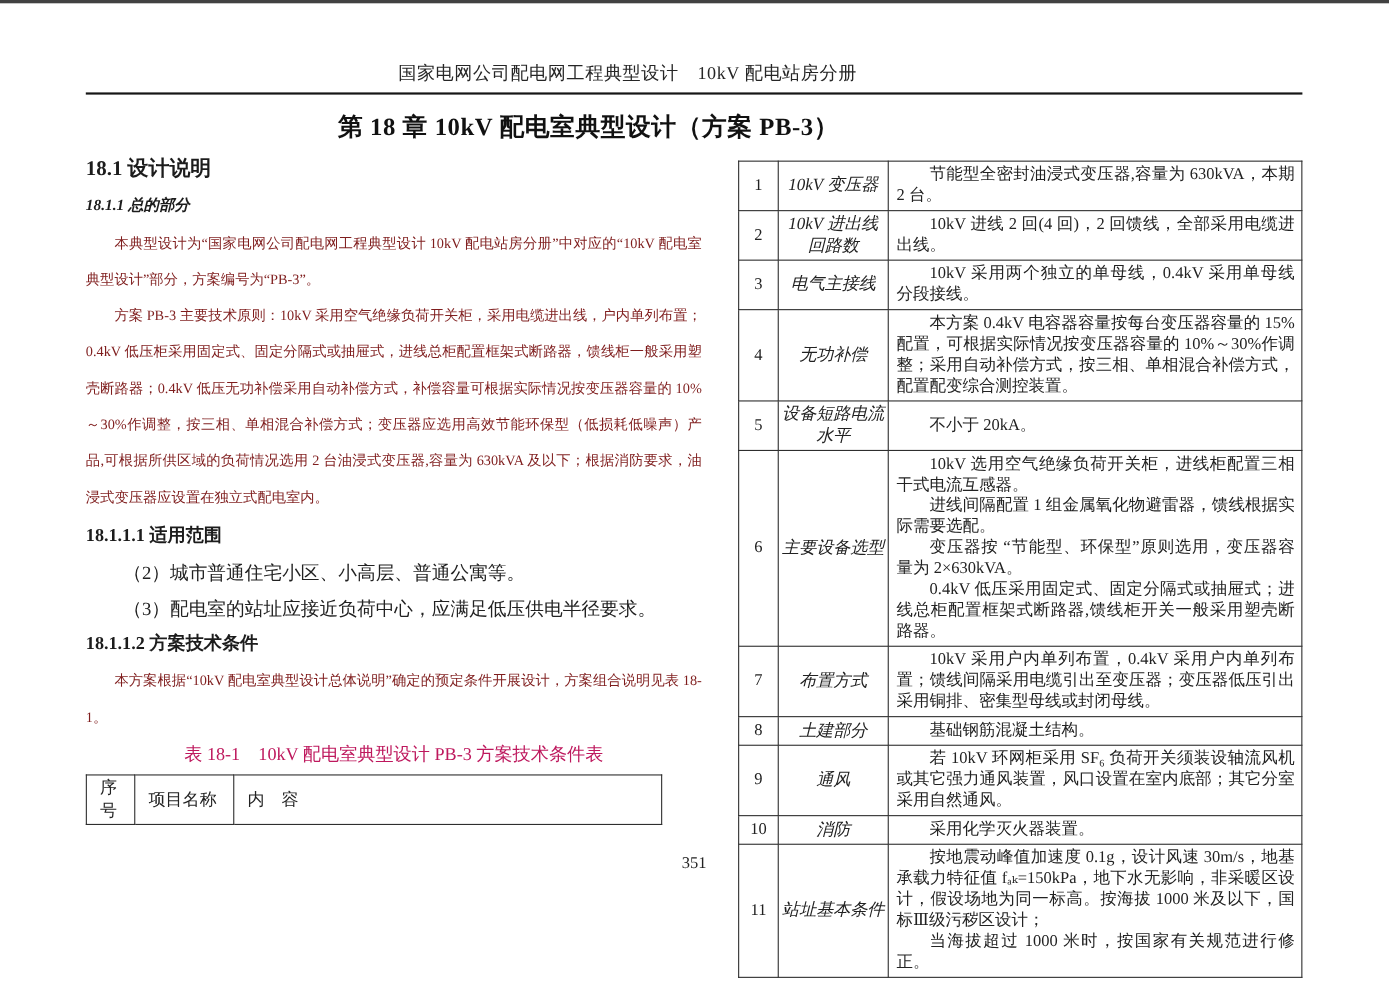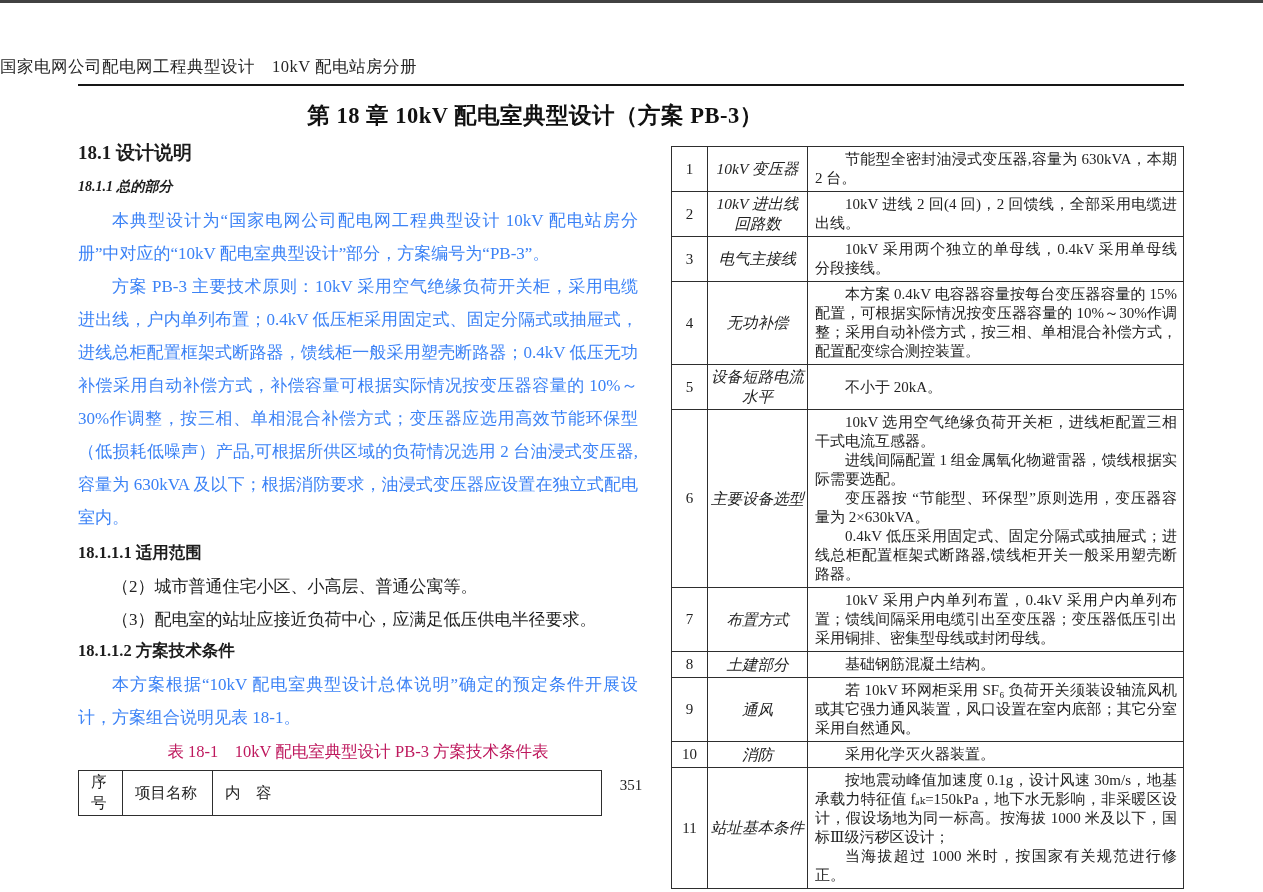--- a/index.html
+++ b/index.html
@@ -10,41 +10,41 @@
     color:#1c1c1c;
     position:relative;
     overflow:hidden;
   }
   .page{position:absolute;inset:0;}
   .scan-edge-top{
     position:absolute;top:0;left:0;width:1263px;height:3px;background:#414141;
   }
   .doc-header{
     position:absolute;top:56px;left:0;width:1141px;
-    text-align:left;font-size:16.5px;color:#262626;letter-spacing:.5px;
+    text-align:center;font-size:16.5px;color:#262626;letter-spacing:.5px;
   }
   .header-rule{
     position:absolute;top:84px;left:78px;width:1106px;height:0;
     border-top:2px solid #161616;
   }
   .doc-title{
     position:absolute;top:100px;left:0;width:1070px;
     text-align:center;font-size:22.5px;font-weight:bold;color:#111;
     letter-spacing:.5px;
   }
   
   .left-col{
     position:absolute;left:78px;top:140px;width:560px;
   }
   .left-col .h-18-1{font-size:19px;font-weight:bold;margin:0 0 12px;}
   .left-col .h-sub{font-size:14px;font-weight:bold;margin:0 0 8px;font-style:italic;}
   .left-col .h-sub2{font-size:16.5px;font-weight:bold;margin:4px 0 6px;}
   .left-col p.body{
-    font-size:17px;line-height:33px;margin:0;
-    text-align:justify;text-indent:2em;color:#3b82f6;
+    font-size:13px;line-height:33px;margin:0;
+    text-align:justify;text-indent:2em;color:#7f1d1d;
   }
   .left-col p.body.gap{margin-bottom:8px;}
   .left-col .items p{
     font-size:17px;line-height:33px;margin:0;text-indent:2em;color:#222;
   }
   .table-caption{
     text-align:center;font-size:16.5px;margin:7px 0 7px;color:#be185d;
   }
   table.cond-header{
     border-collapse:collapse;width:524px;table-layout:fixed;

